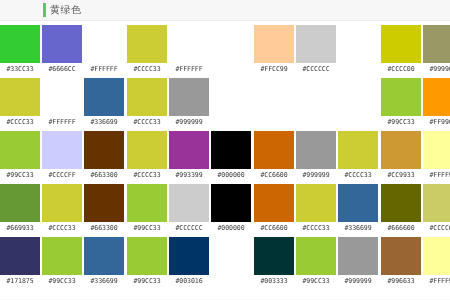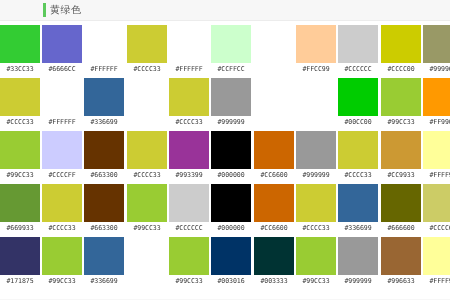--- a/index.html
+++ b/index.html
@@ -65,21 +65,20 @@
   }
   .group-sep {
     flex: 0 0 auto;
     width: 3px;
   }
 
   .swatch-row {
     display: flex;
     align-items: flex-start;
     height: 53px;
-    justify-content: flex-end;
   }
 
   .cell {
     width: 40px;
     margin-right: 2px;
     display: flex;
     flex-direction: column;
     align-items: center;
   }
   .cell:last-child { margin-right: 0; }
@@ -192,24 +191,20 @@
         <div class="group">
           <div class="swatch-row">
             <div class="cell">
               <span class="swatch" style="background: rgb(204, 204, 51);"></span>
               <span class="hex-label">#CCCC33</span>
             </div>
             <div class="cell">
               <span class="swatch" style="background: rgb(255, 255, 255);"></span>
               <span class="hex-label">#FFFFFF</span>
             </div>
-            <div class="cell">
-              <span class="swatch" style="background: rgb(204, 255, 204);"></span>
-              <span class="hex-label">#CCFFCC</span>
-            </div>
           </div>
           <div class="swatch-row">
             <div class="cell">
               <span class="swatch" style="background: rgb(204, 204, 51);"></span>
               <span class="hex-label">#CCCC33</span>
             </div>
             <div class="cell">
               <span class="swatch" style="background: rgb(153, 153, 153);"></span>
               <span class="hex-label">#999999</span>
             </div>
@@ -259,24 +254,20 @@
             <div class="cell">
               <span class="swatch" style="background: rgb(255, 204, 153);"></span>
               <span class="hex-label">#FFCC99</span>
             </div>
             <div class="cell">
               <span class="swatch" style="background: rgb(204, 204, 204);"></span>
               <span class="hex-label">#CCCCCC</span>
             </div>
           </div>
           <div class="swatch-row">
-            <div class="cell">
-              <span class="swatch" style="background: rgb(0, 204, 0);"></span>
-              <span class="hex-label">#00CC00</span>
-            </div>
           </div>
           <div class="swatch-row">
             <div class="cell">
               <span class="swatch" style="background: rgb(204, 102, 0);"></span>
               <span class="hex-label">#CC6600</span>
             </div>
             <div class="cell">
               <span class="swatch" style="background: rgb(153, 153, 153);"></span>
               <span class="hex-label">#999999</span>
             </div>

